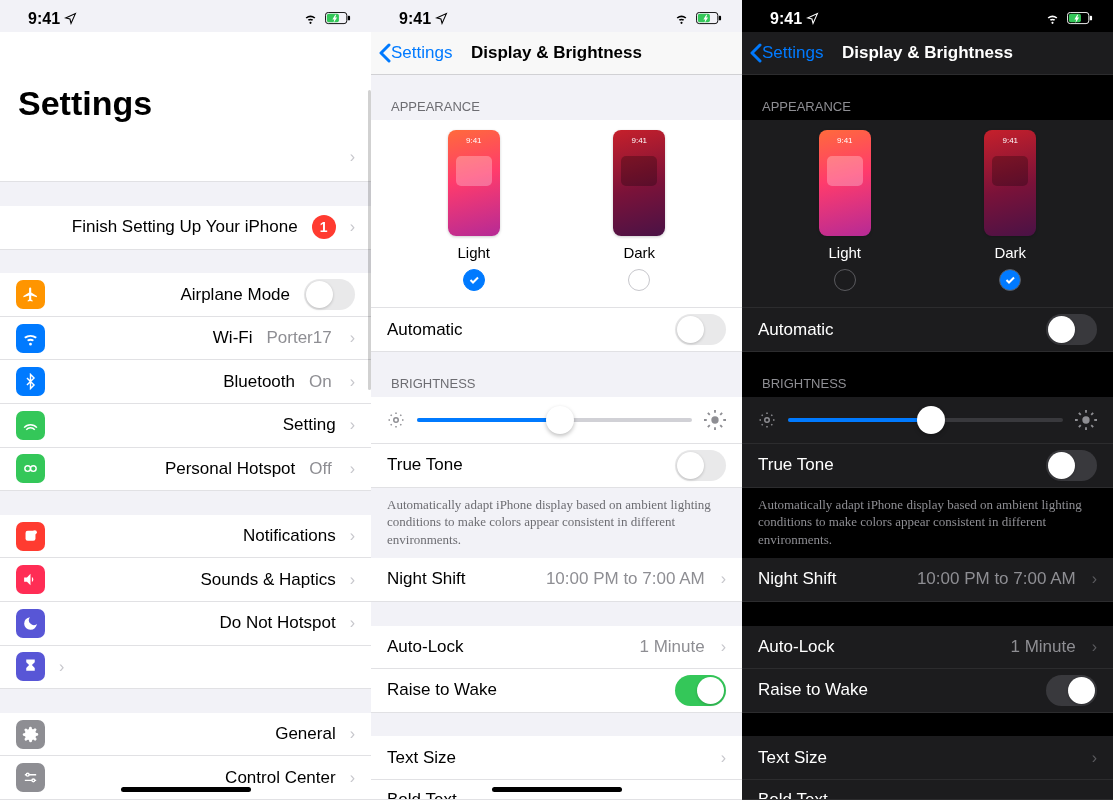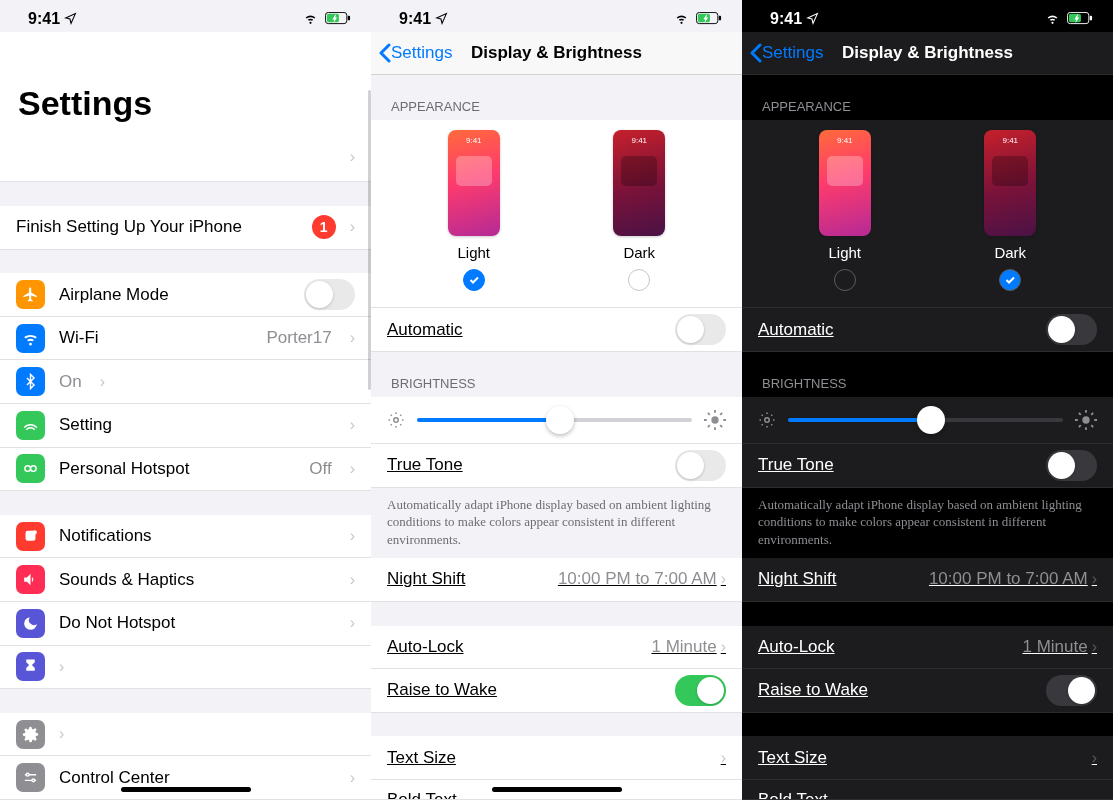--- a/index.html
+++ b/index.html
@@ -13,21 +13,21 @@
 
 .status { height: 32px; display: flex; justify-content: space-between; align-items: center; padding: 6px 20px 0 28px; font-size: 16px; font-weight: 600; }
 .status .left { display: flex; align-items: center; gap: 4px; }
 .status .right { display: flex; align-items: center; gap: 6px; }
 .wifi-icon, .battery-icon, .loc-icon { display: inline-flex; align-items: center; }
 .home-ind { position: absolute; bottom: 8px; left: 50%; transform: translateX(-50%); width: 130px; height: 5px; background: #000; border-radius: 3px; }
 
 
 .big-title { font-size: 34px; font-weight: 700; padding: 52px 18px 10px; background: #fff; }
 .row { display: flex; align-items: center; height: 44px; padding: 0 16px; background: #fff; border-bottom: 0.5px solid #e1e1e4; gap: 14px; }
-.row .label { flex: 1; font-size: 17px; }
+.row .label { flex: 1; font-size: 17px; text-align: right; }
 .row .value { font-size: 17px; color: #8e8e93; margin-right: 4px; }
 .row .chev { color: #c7c7cc; }
 .badge { display: inline-flex; align-items: center; justify-content: center; width: 24px; height: 24px; border-radius: 12px; background: #ff3b30; color: #fff; font-size: 14px; font-weight: 600; }
 .gap { height: 24px; }
 
 .icon-box { width: 29px; height: 29px; border-radius: 7px; display: flex; align-items: center; justify-content: center; color: #fff; flex: none; }
 .ic-plane    { background: #ff9500; }
 .ic-wifi     { background: #007aff; }
 .ic-bt       { background: #007aff; }
 .ic-cell     { background: #34c759; }
@@ -51,21 +51,21 @@
 .nav-back { display: flex; align-items: center; color: #007aff; font-size: 17px; padding: 0 8px; }
 .nav-title { position: absolute; left: 0; right: 0; text-align: center; font-size: 17px; font-weight: 600; pointer-events: none; }
 .dark .nav-title { color: #fff; }
 
 .section-header { font-size: 13px; color: #6d6d72; text-transform: uppercase; padding: 24px 20px 6px; }
 .dark .section-header { color: #8e8e93; }
 
 .section-footer { font-size: 13px; color: #6d6d72; padding: 8px 16px 10px; line-height: 1.35; font-family: Liberation Serif, serif; }
 .dark .section-footer { color: #8e8e93; }
 
-.cell { display: flex; align-items: center; height: 44px; padding: 0 16px; background: #fff; border-bottom: 0.5px solid #e1e1e4; gap: 4px; text-decoration: underline; }
+.cell { display: flex; align-items: center; height: 44px; padding: 0 16px; background: #fff; border-bottom: 0.5px solid #e1e1e4; gap: 16px; }
 .cell .label { flex: 1; font-size: 17px; }
 .cell .value { font-size: 17px; color: #8e8e93; }
 .cell .chev { color: #c7c7cc; }
 .dark .cell { background: #1c1c1e; border-bottom-color: #2c2c2e; }
 .dark .cell .label { color: #fff; }
 .dark .cell .value { color: #8e8e93; }
 .dark .cell .chev { color: #5a5a5e; }
 
 
 .appearance { display: flex; justify-content: space-around; align-items: flex-start; padding: 10px 20px 16px; background: #fff; border-bottom: 0.5px solid #e1e1e4; }
@@ -159,20 +159,21 @@
     <span class="label">Wi-Fi</span>
     <span class="value">Porter17</span>
     <span class="chev">›</span>
   </div>
   <div class="row">
     <span class="icon-box ic-bt">
         <svg width="17" height="17" viewBox="0 0 24 24" fill="none" stroke="#fff" stroke-width="2">
           <path d="M7 7l10 10-5 5V2l5 5L7 17"></path>
         </svg>
       </span>
+    <span class="label">Bluetooth</span>
     <span class="value">On</span>
     <span class="chev">›</span>
   </div>
   <div class="row">
     <span class="icon-box ic-cell">
         <svg width="17" height="17" viewBox="0 0 24 24" fill="none" stroke="#fff" stroke-width="2">
           <path d="M6 18a8 8 0 0112 0M3 15a12 12 0 0118 0M12 21h0"></path>
         </svg>
       </span>
     <span class="label">Setting</span>
@@ -229,20 +230,21 @@
   </div>
   <div class="gap"></div>
 
   <div class="row">
     <span class="icon-box ic-general">
         <svg width="17" height="17" viewBox="0 0 24 24" fill="#fff">
           <circle cx="12" cy="12" r="3"></circle>
           <path d="M19.4 15a1.7 1.7 0 00.3 1.8l.1.1a2 2 0 11-2.8 2.8l-.1-.1a1.7 1.7 0 00-1.8-.3 1.7 1.7 0 00-1 1.5V21a2 2 0 11-4 0v-.1a1.7 1.7 0 00-1-1.5 1.7 1.7 0 00-1.8.3l-.1.1a2 2 0 11-2.8-2.8l.1-.1a1.7 1.7 0 00.3-1.8 1.7 1.7 0 00-1.5-1H3a2 2 0 110-4h.1a1.7 1.7 0 001.5-1 1.7 1.7 0 00-.3-1.8l-.1-.1a2 2 0 112.8-2.8l.1.1a1.7 1.7 0 001.8.3h0a1.7 1.7 0 001-1.5V3a2 2 0 114 0v.1a1.7 1.7 0 001 1.5 1.7 1.7 0 001.8-.3l.1-.1a2 2 0 112.8 2.8l-.1.1a1.7 1.7 0 00-.3 1.8v0a1.7 1.7 0 001.5 1H21a2 2 0 110 4h-.1a1.7 1.7 0 00-1.5 1z"></path>
         </svg>
       </span>
+    <span class="label">General</span>
     <span class="chev">›</span>
   </div>
   <div class="row">
     <span class="icon-box ic-control">
         <svg width="17" height="17" viewBox="0 0 24 24" fill="none" stroke="#fff" stroke-width="2">
           <circle cx="8" cy="8" r="2"></circle>
           <path d="M10 8h10M4 8h2"></path>
           <circle cx="16" cy="16" r="2"></circle>
           <path d="M4 16h10M18 16h2"></path>
         </svg>

